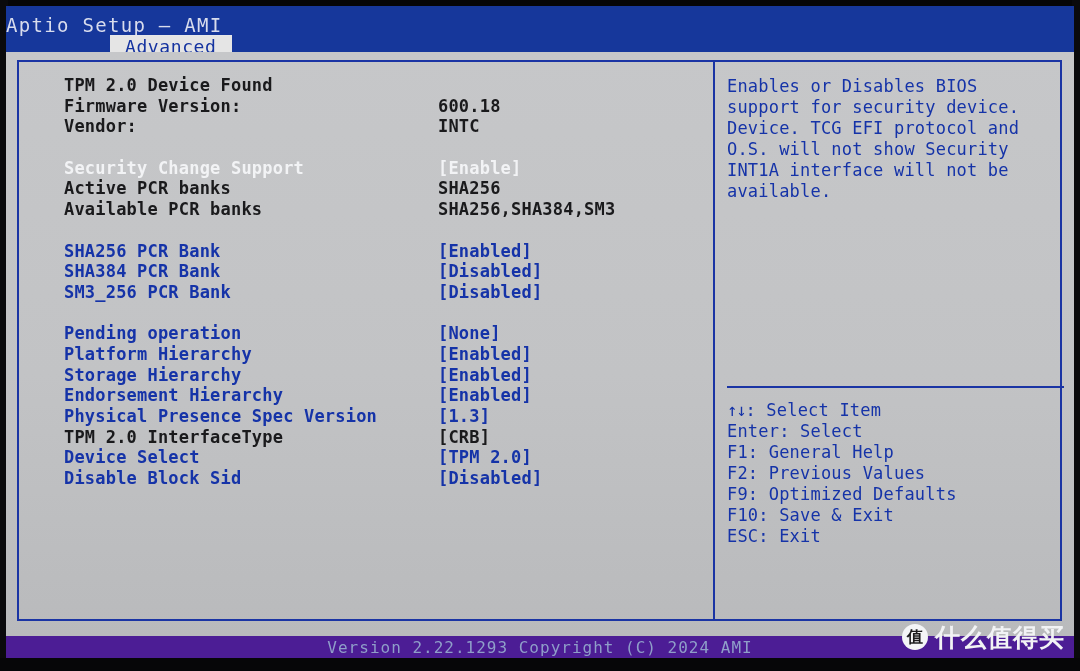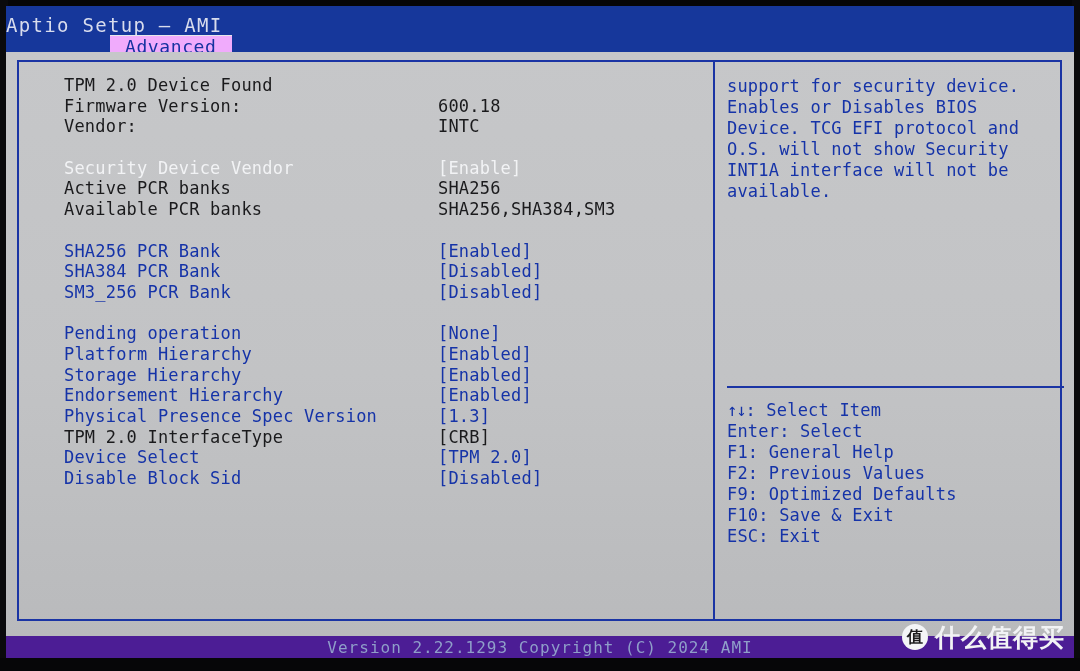--- a/index.html
+++ b/index.html
@@ -55,21 +55,21 @@
     top: 0;
     height: 23px;
     padding: 0 15px;
     line-height: 24px;
     font-size: 18px;
     letter-spacing: 0.6px;
     color: #1533a0;
     background: #c9cacc;
     box-shadow: inset 0 1px 0 #e6e7e9;
   }
-  .tab.active { background: #f0abfc; }
+  .tab.active { background: #e5e5e5; }
 
   
   #body-area {
     position: absolute;
     left: 6px; top: 52px;
     width: 1068px; height: 584px;
     background: #bfc0c2;
     background-image: linear-gradient(180deg, #c6c7c9 0%, #c2c3c5 55%, #b9babc 100%);
   }
 
@@ -88,20 +88,21 @@
     left: 707px; top: 8px;
     width: 2px; height: 561px;
     background: #1a34a4;
   }
 
   
   #settings {
     position: absolute;
     left: 58px; top: 23px;
     width: 640px;
+    font-weight: bold;
   }
   .row {
     position: relative;
     height: 20.7px;
     font-size: 17px;
     letter-spacing: 0.2px;
     white-space: pre;
   }
   .row .label {
     position: absolute;
@@ -215,41 +216,41 @@
 
   <div id="body-area">
     <div id="panel-border"></div>
     <div id="v-divider"></div>
 
     <div id="settings">
         <div class="row"><span class="label c-dark">TPM 2.0 Device Found</span></div>
         <div class="row"><span class="label c-dark">Firmware Version:</span><span class="value c-dark">600.18</span></div>
         <div class="row"><span class="label c-dark">Vendor:</span><span class="value c-dark">INTC</span></div>
         <div class="spacer"></div>
-        <div class="row"><span class="label c-white">Security Device Vendor</span><span class="value c-white">[Enable]</span></div>
+        <div class="row"><span class="label c-white">Security Change Support</span><span class="value c-white">[Enable]</span></div>
         <div class="row"><span class="label c-dark">Active PCR banks</span><span class="value c-dark">SHA256</span></div>
         <div class="row"><span class="label c-dark">Available PCR banks</span><span class="value c-dark">SHA256,SHA384,SM3</span></div>
         <div class="spacer"></div>
         <div class="row"><span class="label c-blue">SHA256 PCR Bank</span><span class="value c-blue">[Enabled]</span></div>
         <div class="row"><span class="label c-blue">SHA384 PCR Bank</span><span class="value c-blue">[Disabled]</span></div>
         <div class="row"><span class="label c-blue">SM3_256 PCR Bank</span><span class="value c-blue">[Disabled]</span></div>
         <div class="spacer"></div>
         <div class="row"><span class="label c-blue">Pending operation</span><span class="value c-blue">[None]</span></div>
         <div class="row"><span class="label c-blue">Platform Hierarchy</span><span class="value c-blue">[Enabled]</span></div>
         <div class="row"><span class="label c-blue">Storage Hierarchy</span><span class="value c-blue">[Enabled]</span></div>
         <div class="row"><span class="label c-blue">Endorsement Hierarchy</span><span class="value c-blue">[Enabled]</span></div>
         <div class="row"><span class="label c-blue">Physical Presence Spec Version</span><span class="value c-blue">[1.3]</span></div>
         <div class="row"><span class="label c-dark">TPM 2.0 InterfaceType</span><span class="value c-dark">[CRB]</span></div>
         <div class="row"><span class="label c-blue">Device Select</span><span class="value c-blue">[TPM 2.0]</span></div>
         <div class="row"><span class="label c-blue">Disable Block Sid</span><span class="value c-blue">[Disabled]</span></div>
       </div>
 
     <div id="help">
+        <div class="help-line">Enables or Disables BIOS</div>
         <div class="help-line">support for security device.</div>
-        <div class="help-line">Enables or Disables BIOS</div>
         <div class="help-line">Device. TCG EFI protocol and</div>
         <div class="help-line">O.S. will not show Security</div>
         <div class="help-line">INT1A interface will not be</div>
         <div class="help-line">available.</div>
       </div>
     <div id="help-sep"></div>
 
     <div id="keylegend">
         <div class="key-line"><span class="key-glyph">↑↓</span><span>: Select Item</span></div>
         <div class="key-line"><span>Enter: Select</span></div>

